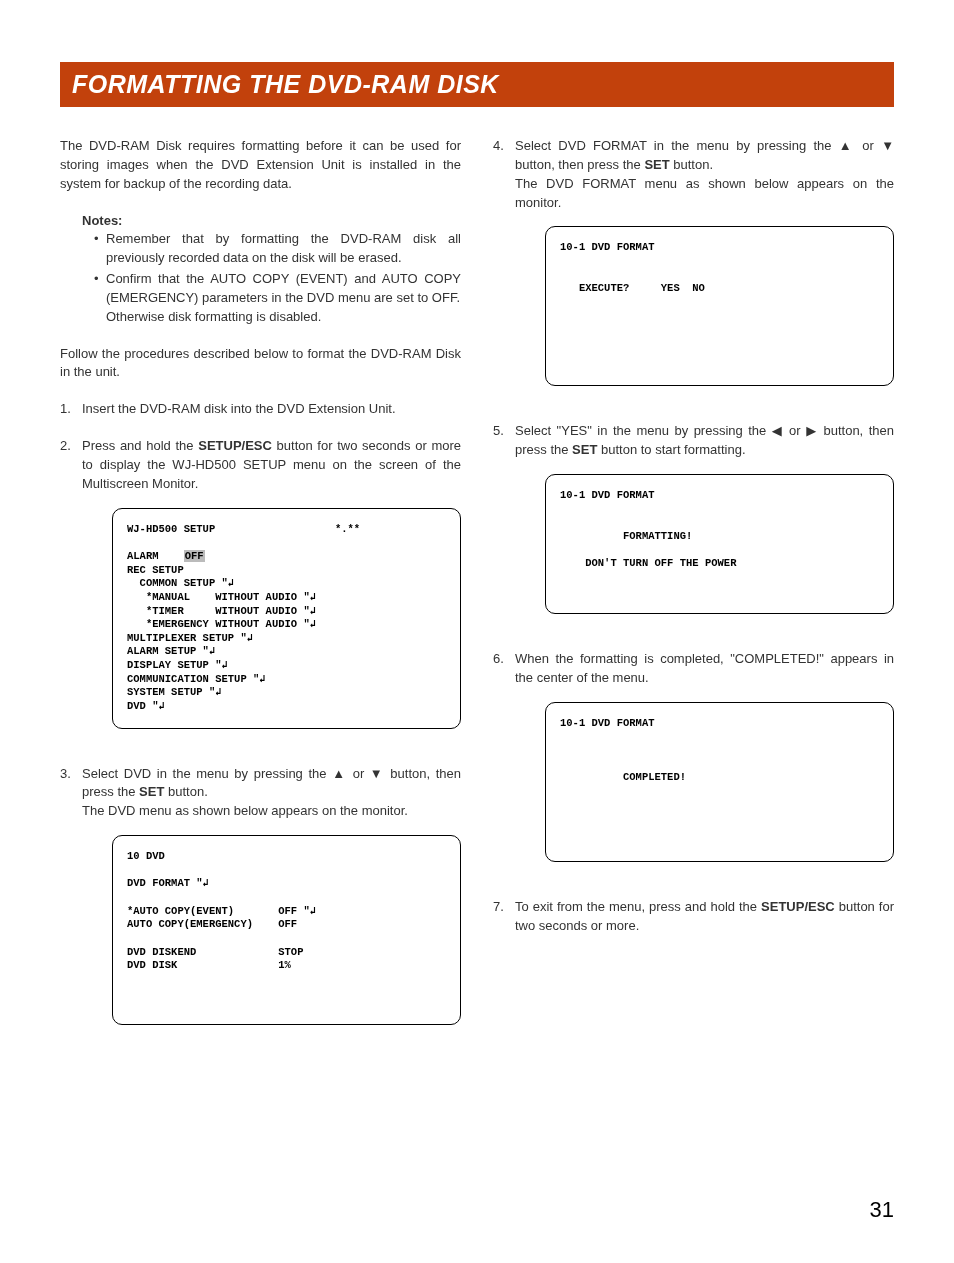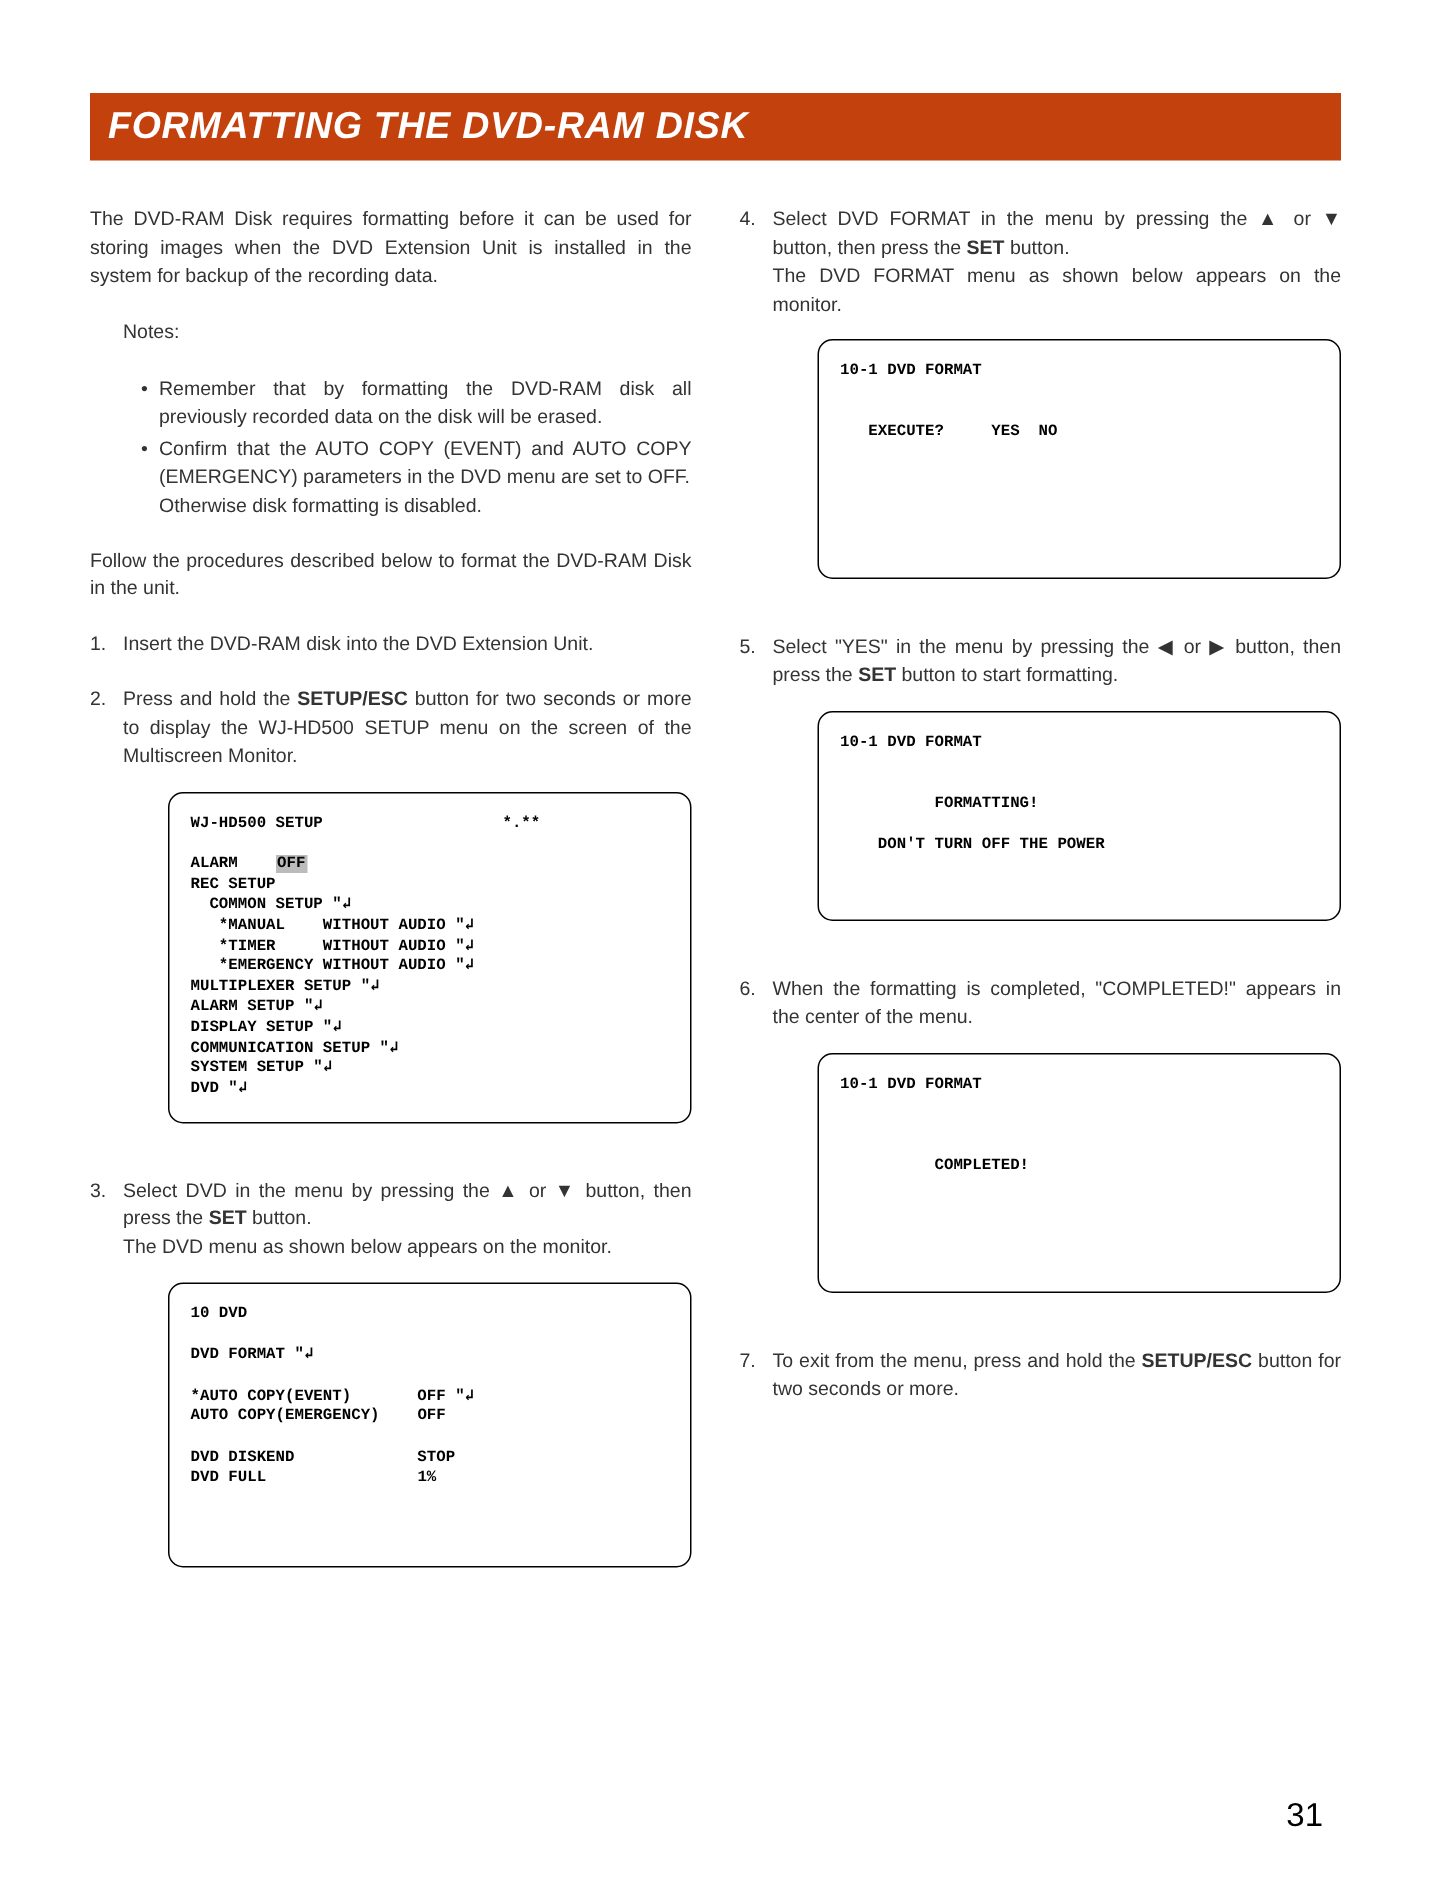--- a/index.html
+++ b/index.html
@@ -29,21 +29,21 @@
       gap: 32px;
       justify-content: flex-end;
     }
     .col {
       flex: 1;
       font-size: 13px;
       line-height: 1.45;
       color: #333;
     }
     .intro { text-align: justify; margin-bottom: 18px; }
-    .notes-heading { font-weight: normal; margin-left: 22px; margin-bottom: 20px; }
+    .notes-heading { font-weight: bold; margin-left: 22px; margin-bottom: 0; }
     .bullets {
       list-style: none;
       margin-left: 34px;
       margin-bottom: 18px;
     }
     .bullets li {
       position: relative;
       padding-left: 12px;
       text-align: justify;
       margin-bottom: 2px;
@@ -80,21 +80,21 @@
       margin-left: 30px;
       min-height: 160px;
     }
     .hl {
       background: #bbb;
       padding: 0 1px;
     }
     .page-num {
       position: absolute;
       bottom: 40px;
-      right: 72px;
+      right: 60px;
       font-size: 22px;
     }
     .arrow { font-family: Arial, sans-serif; }
   </style>
 </head>
 <body>
 
 <div class="title-bar">FORMATTING THE DVD-RAM DISK</div>
 
 <div class="columns">
@@ -144,21 +144,21 @@
         <span>The DVD menu as shown below appears on the monitor.</span>
 
         <div class="menu-box" style="min-height:190px;"><span>10 DVD</span>
 
 <span>DVD FORMAT "↲</span>
 
 <span>*AUTO COPY(EVENT)</span>       <span>OFF "↲</span>
 <span>AUTO COPY(EMERGENCY)</span>    <span>OFF</span>
 
 <span>DVD DISKEND</span>             <span>STOP</span>
-<span>DVD FULL</span>                <span>1%</span>
+<span>DVD DISK</span>                <span>1%</span>
 </div>
       </li>
     </ol>
   </div>
 
   <div class="col">
     <ol class="steps">
       <li>
         <span class="step-num">4.</span>
         <span>Select DVD FORMAT in the menu by pressing the </span><span class="arrow">▲</span><span> or </span><span class="arrow">▼</span><span> button, then press the </span><span class="bold">SET</span><span> button.</span><br>

